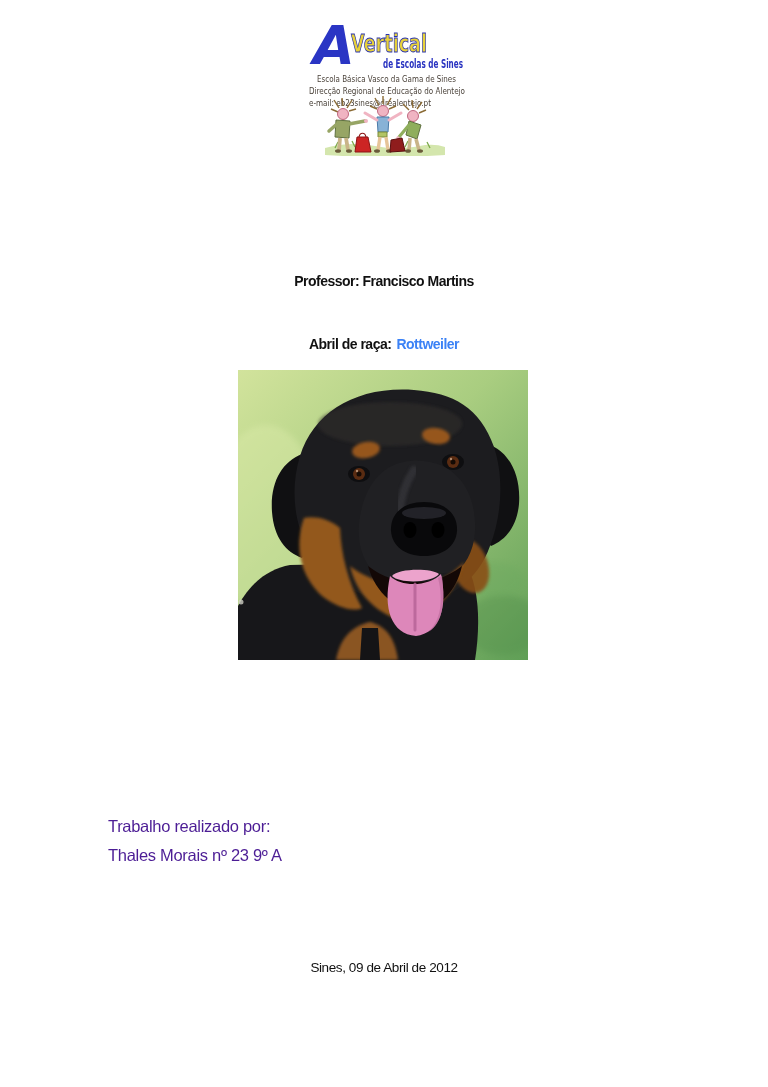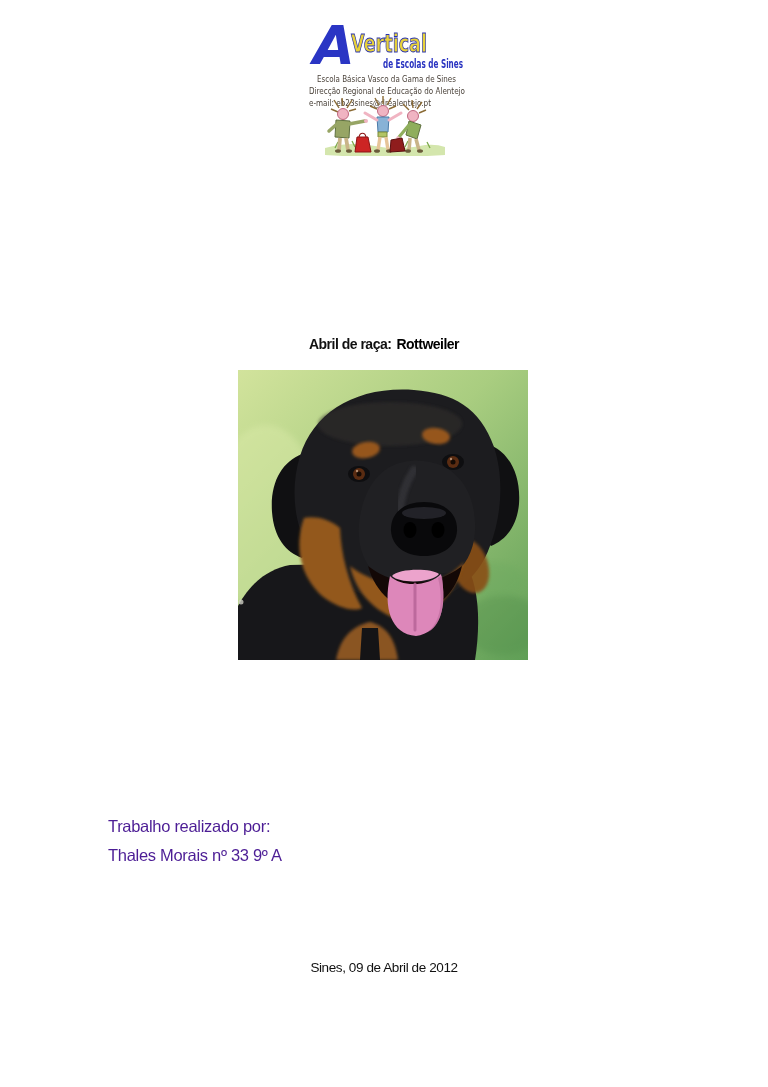--- a/index.html
+++ b/index.html
@@ -6,21 +6,21 @@
   .page{position:relative;width:768px;height:1087px;background:#ffffff;overflow:hidden;
         font-family:"Liberation Sans",sans-serif;color:#000;}
   .logo-wrap{position:absolute;left:305px;top:8px;width:160px;height:148px;}
   .doc-title{position:absolute;left:0;top:186px;width:100%;text-align:center;
              font-family:"DejaVu Serif",serif;font-weight:bold;font-size:14px;
              letter-spacing:-0.2px;color:#111;}
   .professor-line{position:absolute;left:0;top:273px;width:100%;text-align:center;
                   font-weight:bold;font-size:14px;letter-spacing:-0.5px;color:#111;}
   .breed-line{position:absolute;left:0;top:336px;width:100%;text-align:center;
               font-weight:bold;font-size:14px;letter-spacing:-0.5px;color:#111;}
-  .breed-value{color:#000000;margin-left:5px;}
+  .breed-value{color:#3b82f6;margin-left:5px;}
   .photo-wrap{position:absolute;left:238px;top:370px;width:290px;height:290px;}
   .photo-wrap svg{display:block;width:100%;height:100%;}
   .author-block{position:absolute;left:108px;top:812px;font-size:16.5px;
                 letter-spacing:-0.3px;line-height:29px;color:#4c1d95;}
   .date-line{position:absolute;left:0;top:960px;width:100%;text-align:center;
              font-size:13.5px;letter-spacing:-0.4px;color:#111;}
 </style>
 </head>
 <body>
 
@@ -97,20 +97,21 @@
         <path d="M111 131 L114 142" stroke="#c9b488" stroke-width="3.6" fill="none"></path>
         <ellipse cx="103" cy="143" rx="3" ry="1.8" fill="#6a5a3a"></ellipse>
         <ellipse cx="115" cy="143" rx="3" ry="1.8" fill="#6a5a3a"></ellipse>
 
         <path d="M86 132 L97 130 L100 143 L85 144 Z" fill="#8f1d1d" stroke="#5a0e0e" stroke-width="1"></path>
       </g>
     </svg>
   </div>
 
 
+  <div class="professor-line">Professor: Francisco Martins</div>
 
   <div class="breed-line">
     <span>Abril de raça:</span><span class="breed-value">Rottweiler</span>
   </div>
 
   <div class="photo-wrap">
     <svg viewBox="0 0 290 290" preserveAspectRatio="none">
       <defs>
         <linearGradient id="bgGrad" x1="0" y1="0" x2="1" y2="1">
           <stop offset="0" stop-color="#d2e39c"></stop>
@@ -172,18 +173,18 @@
       <path d="M130 196 C138 224 158 240 180 240 C202 238 218 222 224 196 C208 208 194 212 179 212 C160 212 144 207 130 196 Z" fill="#130806"></path>
       <path d="M152 206 C145 238 153 264 178 266 C202 263 210 238 203 204 C192 216 164 218 152 206 Z" fill="#dd87ba"></path>
       <path d="M154 206 C162 214 194 213 201 204 C194 198 160 198 154 206 Z" fill="#eca3cc"></path>
       <path d="M177 214 L177 260" stroke="#b56296" stroke-width="3" fill="none" opacity="0.8" stroke-linecap="round"></path>
       <path d="M200 208 C206 232 202 252 190 262 C202 256 208 238 204 206 Z" fill="#c06da0" opacity="0.7"></path>
     </svg>
   </div>
 
   <div class="author-block">
     <div>Trabalho realizado por:</div>
-    <div>Thales Morais nº 33 9º A</div>
+    <div>Thales Morais nº 23 9º A</div>
   </div>
 
   <div class="date-line">Sines, 09 de Abril de 2012</div>
 
 </div>
 
 </body></html>

